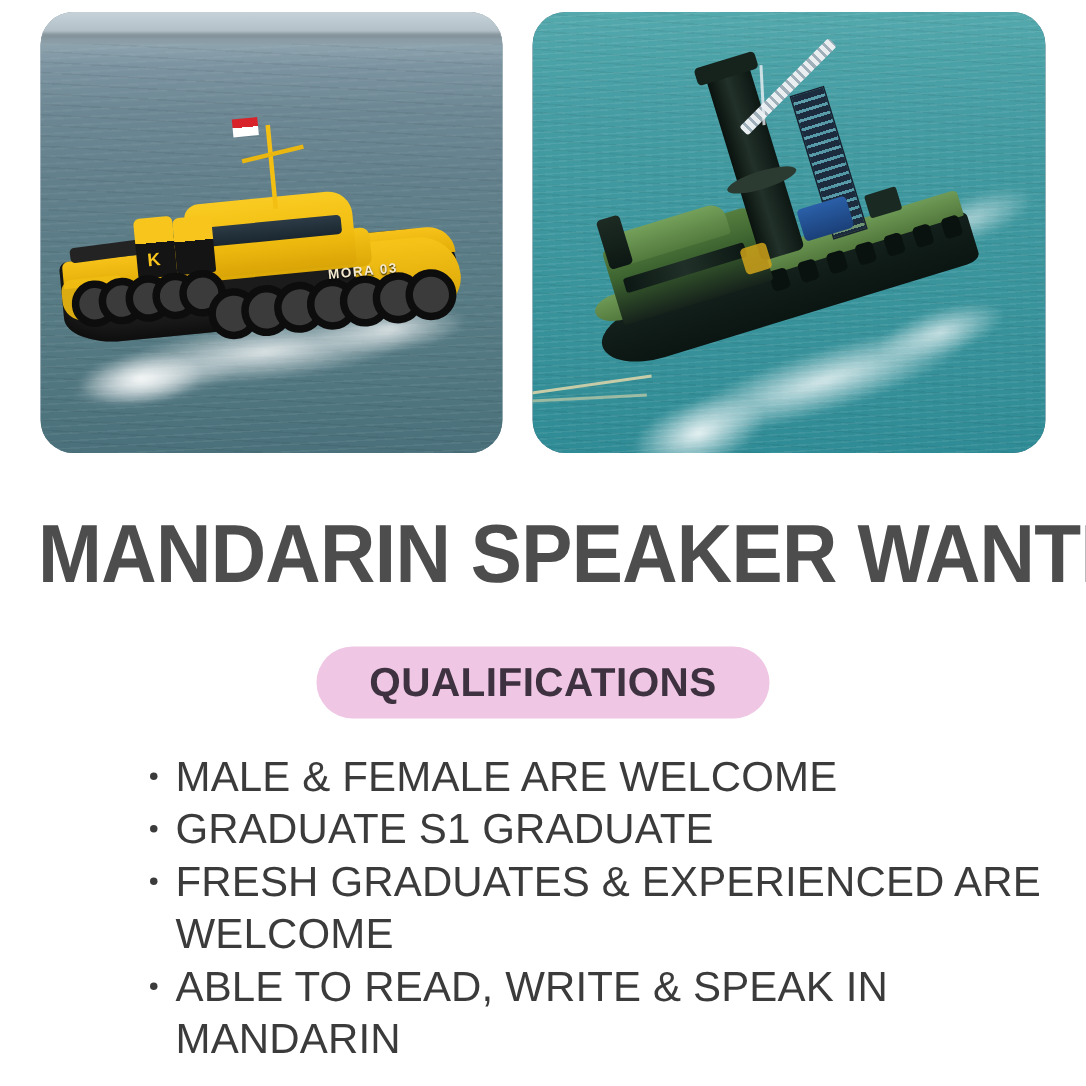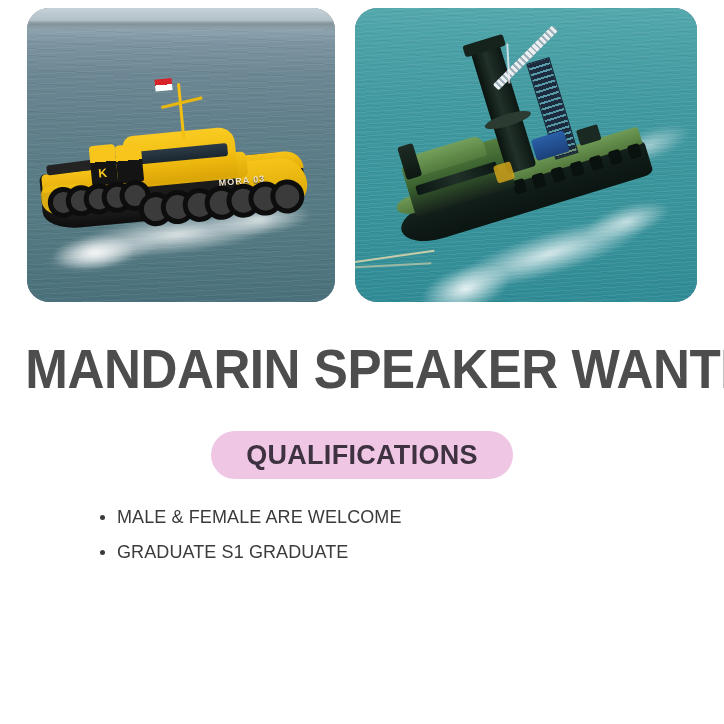--- a/index.html
+++ b/index.html
@@ -390,21 +390,21 @@
   .quals {
     position: absolute;
     left: 96px;
     top: 500px;
     right: 20px;
     margin: 0;
     padding: 0;
     list-style: none;
     color: #3b3b3b;
     font-family: "Liberation Sans", sans-serif;
-    font-size: 18px;
+    font-size: 28px;
     line-height: 35px;
     letter-spacing: 0.1px;
   }
   .quals li {
     position: relative;
     padding-left: 21px;
     margin: 0;
   }
   .quals li::before {
     content: "";
@@ -521,15 +521,17 @@
 
   <div class="headline">MANDARIN SPEAKER WANTED</div>
 
   <div class="badge-wrap">
     <div class="badge">QUALIFICATIONS</div>
   </div>
 
   <ul class="quals">
     <li>MALE &amp; FEMALE ARE WELCOME</li>
     <li>GRADUATE S1 GRADUATE</li>
+    <li>FRESH GRADUATES &amp; EXPERIENCED ARE WELCOME</li>
+    <li>ABLE TO READ, WRITE &amp; SPEAK IN MANDARIN</li>
   </ul>
 
 </div>
 
 </body></html>

